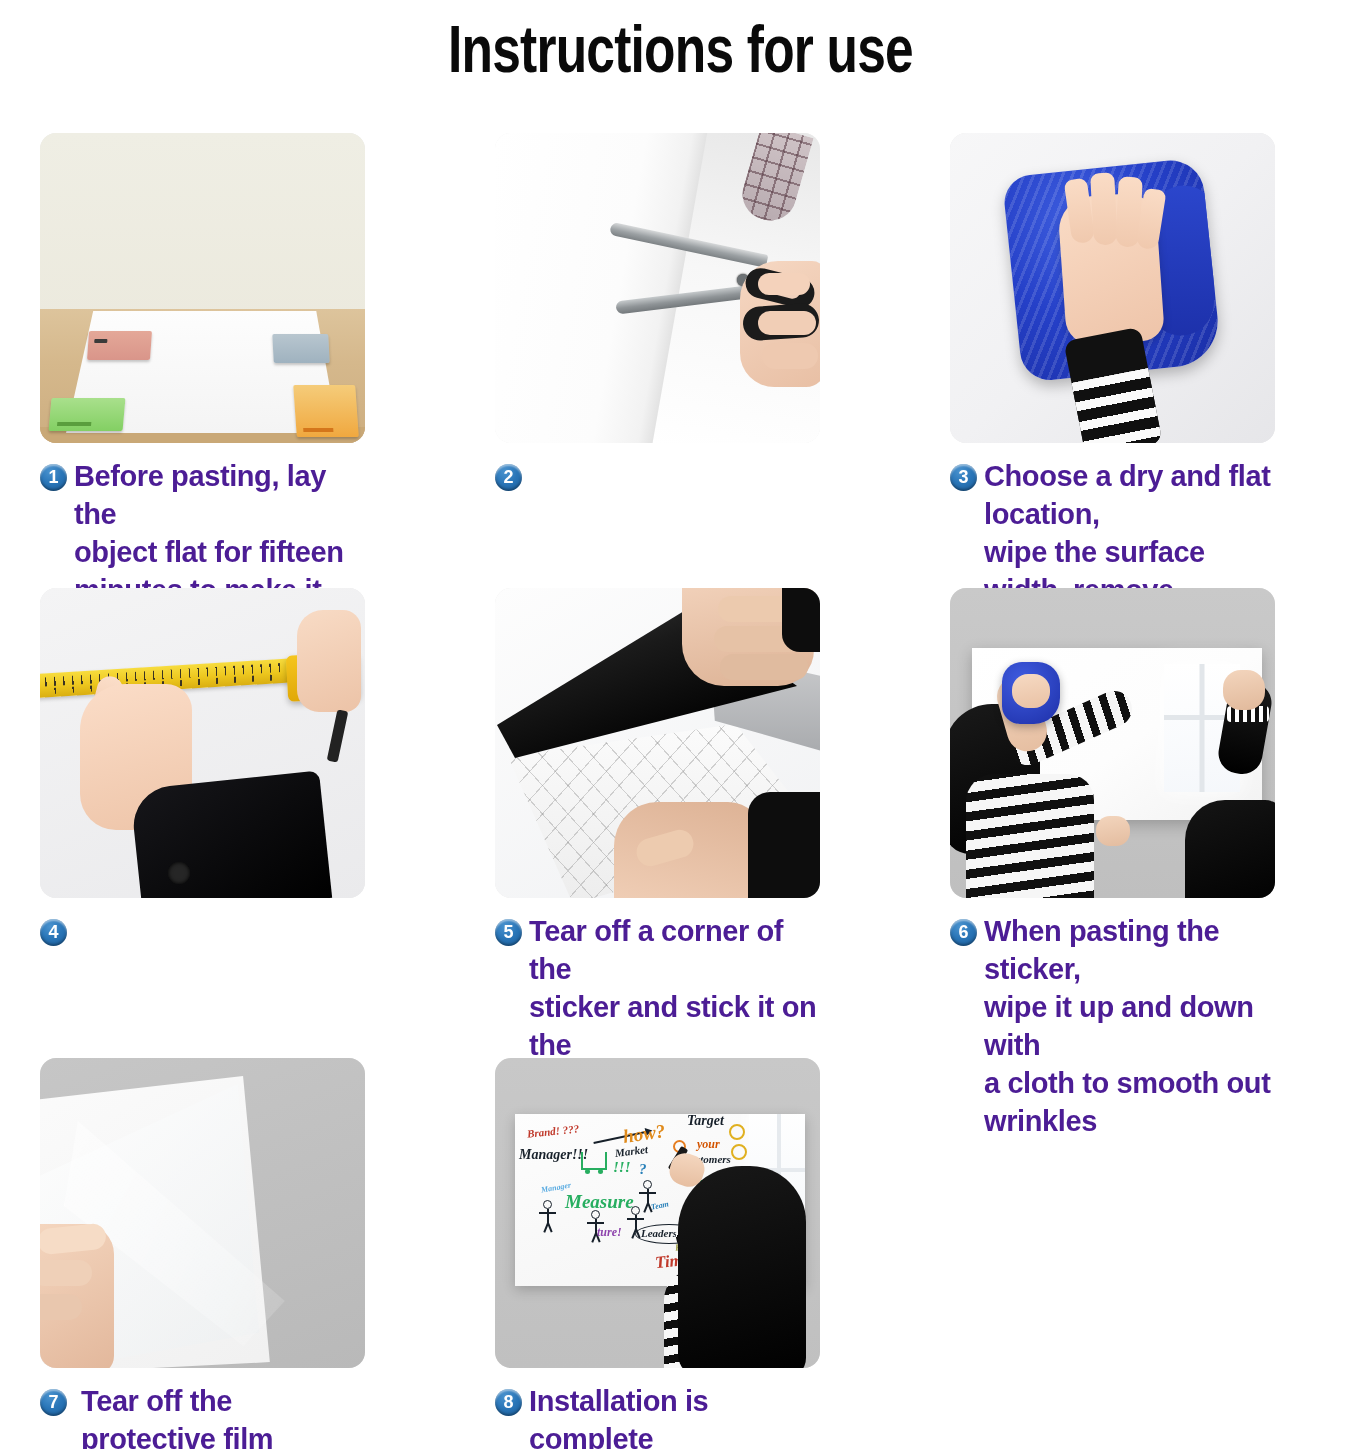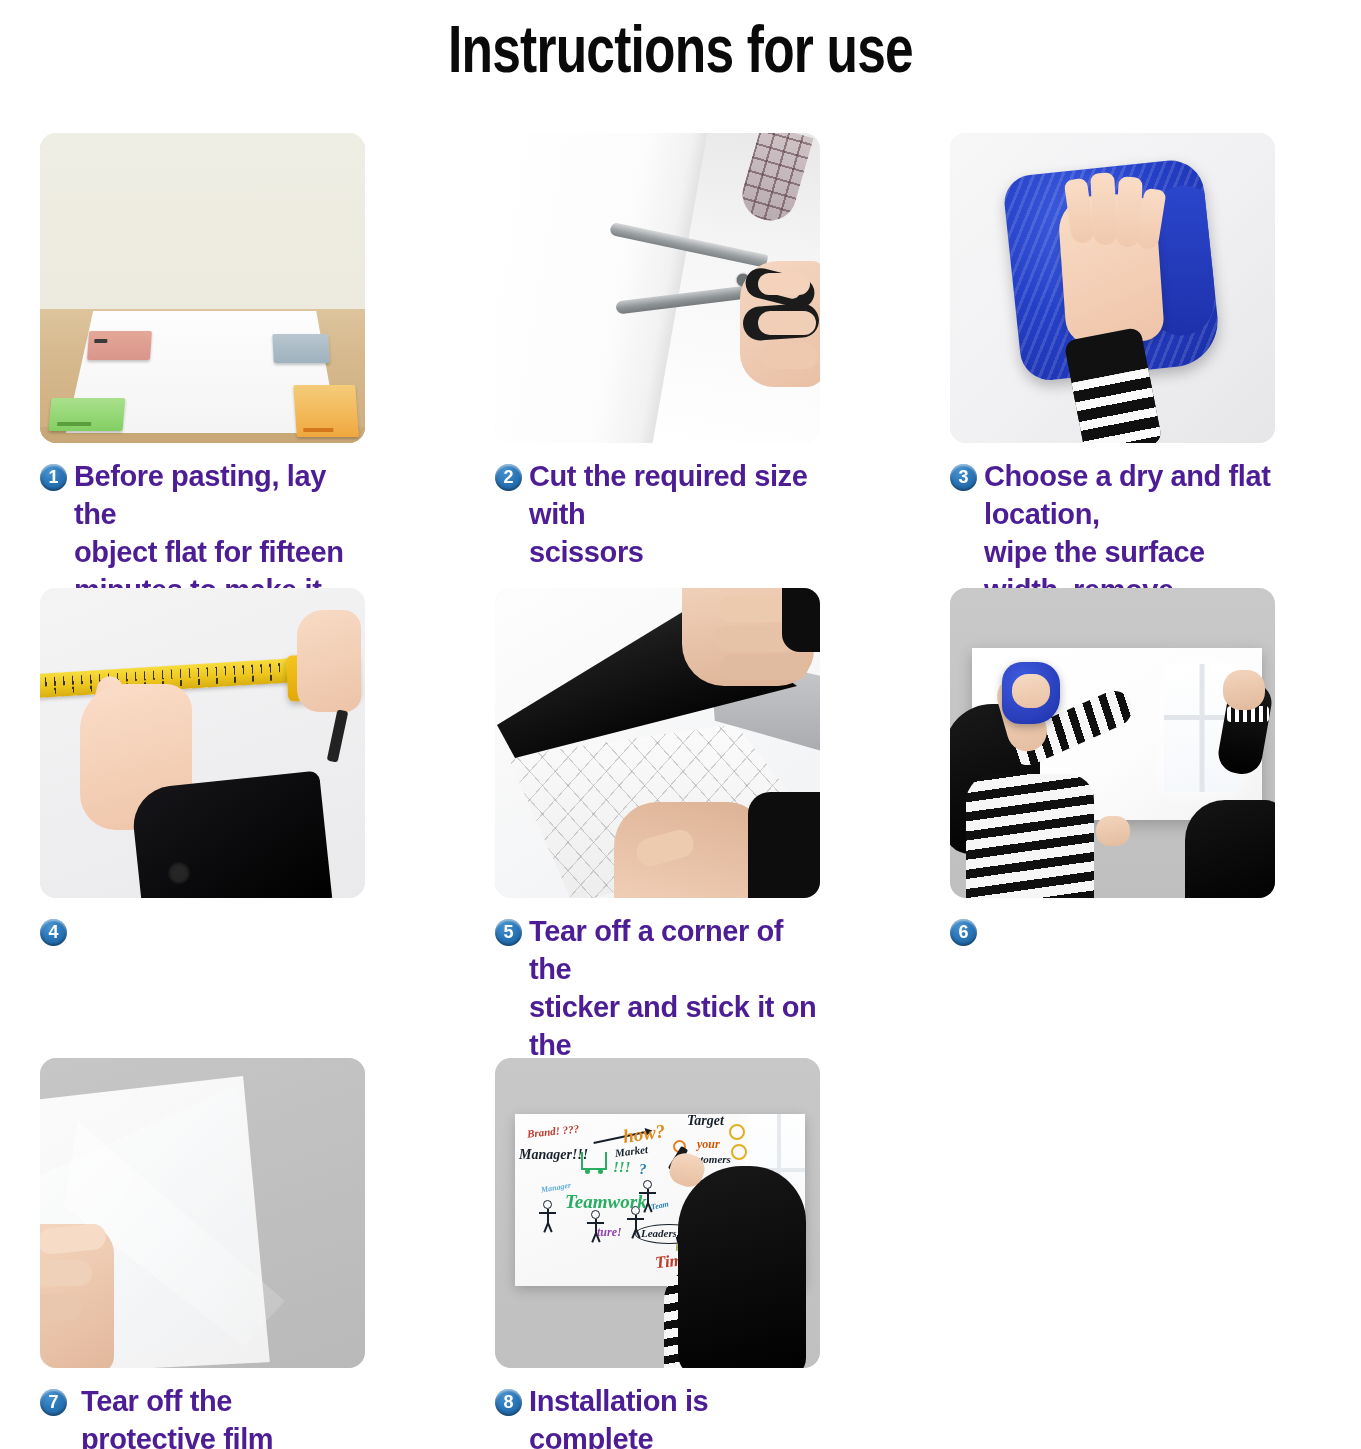--- a/index.html
+++ b/index.html
@@ -379,22 +379,20 @@
           <div class="p2-h1"></div>
           <div class="p2-h1i"></div>
           <div class="p2-h2"></div>
           <div class="p2-h2i"></div>
           <div class="p2-f1"></div>
           <div class="p2-f2"></div>
           <div class="p2-f3"></div>
         </div>
         <div class="caption">
           <div class="badge">2</div>
-          <div class="ctext">Cut the required size with
-scissors</div>
         </div>
       </div>
 
       <div class="step col2">
         <div class="photo">
           <div class="p3-bg"></div>
           <div class="p3-cloth"></div>
           <div class="p3-hand"></div>
           <div class="fing f-a"></div>
           <div class="fing f-b"></div>
@@ -467,20 +465,24 @@
           <div class="p6-hair"></div>
           <div class="p6-torso"></div>
           <div class="p6-arm"></div>
           <div class="p6-armu"></div>
           <div class="p6-cloth"></div>
           <div class="p6-h1"></div>
           <div class="p6-h2"></div>
         </div>
         <div class="caption">
           <div class="badge">6</div>
+          <div class="ctext wide">When pasting the sticker,
+wipe it up and down with
+a cloth to smooth out
+wrinkles</div>
         </div>
       </div>
 
     </div>
 
     <div class="row" style="height:390px;">
 
       <div class="step col0">
         <div class="photo">
           <div class="p7-bg"></div>
@@ -542,21 +544,21 @@
             <div class="wb wb-brand">Brand! ???</div>
             <div class="wb wb-solution">Manager!!!</div>
             <div class="wb wb-how">how?</div>
             <div class="wb wb-market">Market</div>
             <div class="wb wb-excl">!!!</div>
             <div class="wb wb-q">?</div>
             <div class="wb wb-target">Target</div>
             <div class="wb wb-your">your</div>
             <div class="wb wb-cust">customers</div>
             <div class="wb wb-manage">Manager</div>
-            <div class="wb wb-team">Teamwork</div>
+            <div class="wb wb-team">Measure</div>
             <div class="wb wb-teamsm">Team</div>
             <div class="wb wb-ture">ture!</div>
             <div class="wb wb-lead">Leadership</div>
             <div class="wb wb-forum">Forum</div>
             <div class="wb wb-time">Time!</div>
           </div>
           <div class="p8-marker"></div>
           <div class="p8-hand"></div>
           <div class="p8-arm"></div>
           <div class="p8-woman-body"></div>

